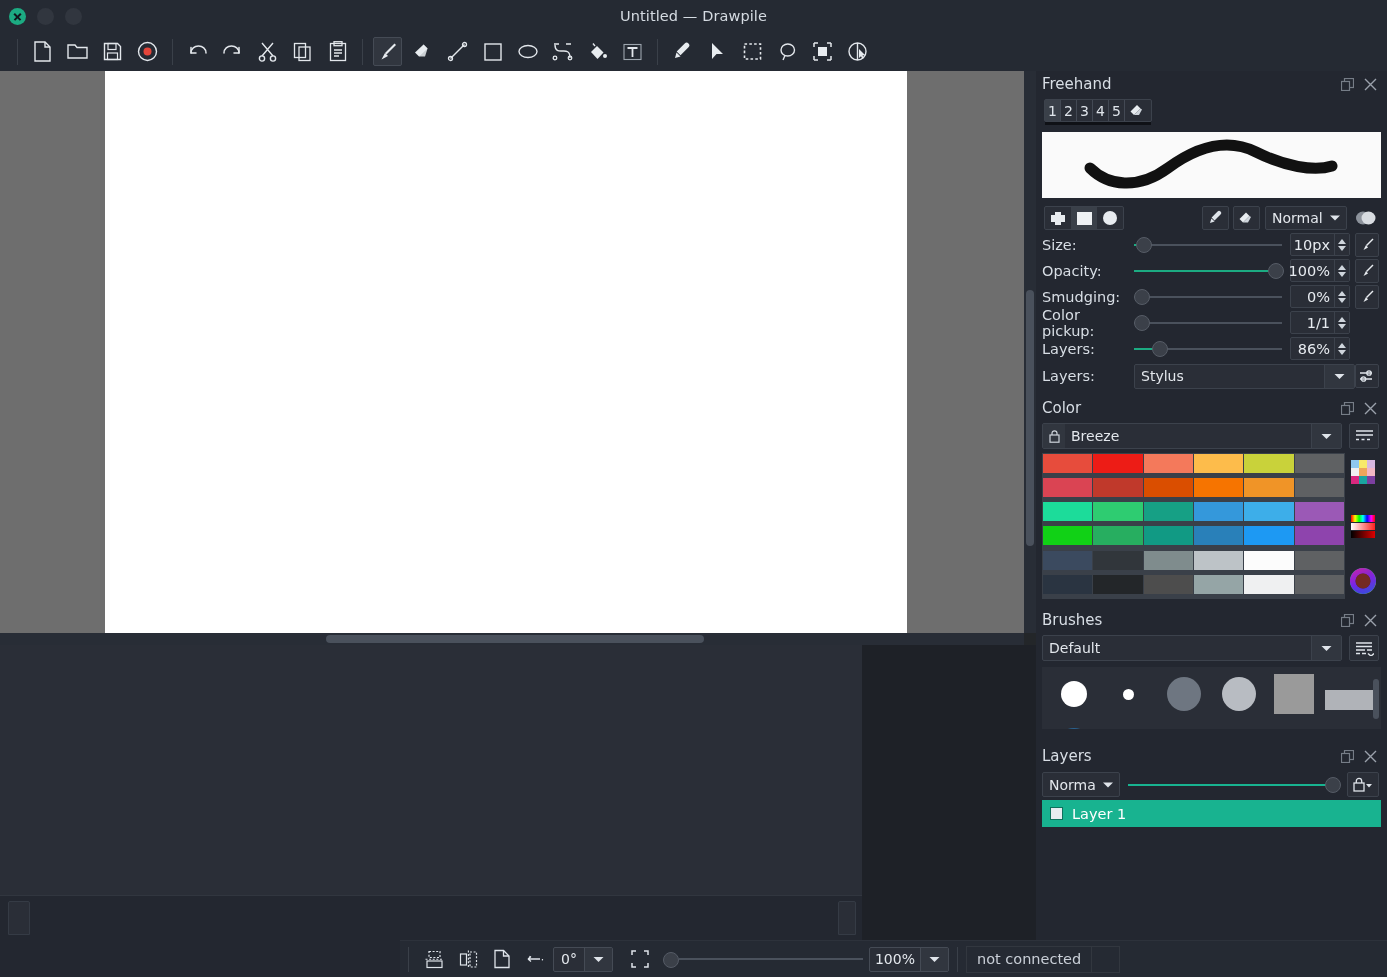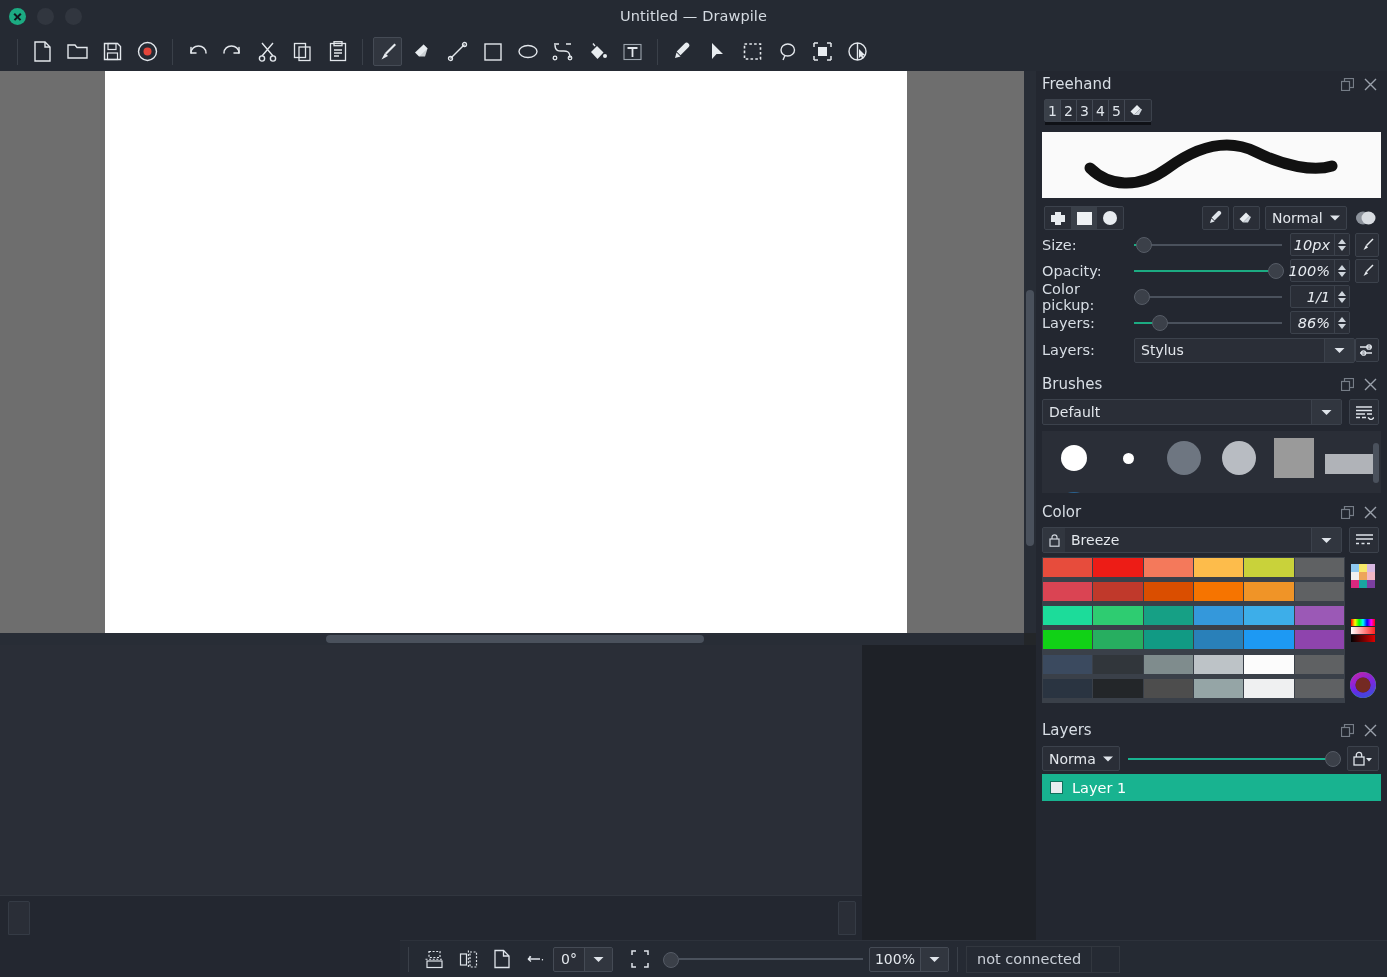--- a/index.html
+++ b/index.html
@@ -211,21 +211,21 @@
   .s-track {
     position: absolute; left: 0; right: 0; top: 9px; height: 2px; background: #4a515c;
   }
   .s-fill { position: absolute; left: 0; top: 9px; height: 2px; background: #1cab82; }
   .s-knob {
     position: absolute; top: 2px; width: 16px; height: 16px; border-radius: 50%;
     background: #3b4049; border: 1px solid #565c66;
   }
   .spin {
     display: flex; align-items: stretch; height: 23px;
-    border: 1px solid #3c424c; border-radius: 2px; background: #2a2e37; font-style: italic;
+    border: 1px solid #3c424c; border-radius: 2px; background: #2a2e37;
   }
   .spin .sval {
     width: 43px; padding-right: 4px; font-size: 14.5px; color: #e7ebf0;
     display: flex; align-items: center; justify-content: flex-end;
   }
   .spin .sarrows {
     width: 15px; display: flex; flex-direction: column; justify-content: center;
     align-items: center; border-left: 1px solid #3c424c; background: #2a2e37;
   }
   .tri-up { width: 0; height: 0; border-left: 4px solid transparent; border-right: 4px solid transparent; border-bottom: 5px solid #cfd5dc; margin-bottom: 2px; }
@@ -632,20 +632,40 @@
             </span>
         </span>
         <span class="pbtn">
           <svg width="15" height="15" viewBox="0 0 15 15">
               <path d="M12.5 1.5L6 8l1 1 6.5-6.5z" fill="#e8ecf0"></path>
               <path d="M6 8l-2.5 5L8 10.5z" fill="#e8ecf0"></path>
             </svg>
         </span>
       </div>
 
+      <div class="row">
+        <span class="lbl">Smudging:</span>
+        <span class="slider">
+          <span class="s-track"></span>
+          <span class="s-knob" style="left:0px"></span>
+        </span>
+        <span class="spin">
+          <span class="sval">0%</span>
+          <span class="sarrows">
+              <span class="tri-up"></span>
+              <span class="tri-dn"></span>
+            </span>
+        </span>
+        <span class="pbtn">
+          <svg width="15" height="15" viewBox="0 0 15 15">
+              <path d="M12.5 1.5L6 8l1 1 6.5-6.5z" fill="#e8ecf0"></path>
+              <path d="M6 8l-2.5 5L8 10.5z" fill="#e8ecf0"></path>
+            </svg>
+        </span>
+      </div>
 
       <div class="row">
         <span class="lbl">Color pickup:</span>
         <span class="slider" style="margin-right:8px">
           <span class="s-track"></span>
           <span class="s-knob" style="left:0px"></span>
         </span>
         <span class="spin">
           <span class="sval">1/1</span>
           <span class="sarrows">
@@ -683,78 +703,20 @@
               </svg>
           </span>
         </span>
         <span class="pbtn" style="margin-left:0">
           <svg width="16" height="14" viewBox="0 0 16 14">
               <path d="M1 4h12M1 10h12" stroke="#dfe4ea" stroke-width="1.3"></path>
               <circle cx="10" cy="4" r="2.2" fill="none" stroke="#dfe4ea" stroke-width="1.3"></circle>
               <circle cx="4.5" cy="10" r="2.2" fill="none" stroke="#dfe4ea" stroke-width="1.3"></circle>
             </svg>
         </span>
-      </div>
-    </div>
-
-    <div style="margin-top:8px">
-      <div class="dock-title">
-        <span class="dt-label">Brushes</span>
-        <span class="dt-icons">
-          <span class="dt-btn">
-            <svg width="13" height="13" viewBox="0 0 13 13">
-                <rect x="3.5" y="0.5" width="9" height="9" fill="none" stroke="#767d87" stroke-width="1.2"></rect>
-                <rect x="0.5" y="3.5" width="8" height="9" fill="#232730" stroke="#767d87" stroke-width="1.2"></rect>
-              </svg>
-          </span>
-          <span class="dt-btn">
-            <svg width="13" height="13" viewBox="0 0 13 13">
-                <path d="M1 1l11 11M12 1L1 12" stroke="#9aa1ab" stroke-width="1.4"></path>
-              </svg>
-          </span>
-        </span>
-      </div>
-      <div style="display:flex;align-items:center;margin:2px 8px 0 6px;">
-        <span class="combo big" style="flex:1;height:26px">
-          <span class="ctext">Default</span>
-          <span class="carrow">
-            <svg width="11" height="7" viewBox="0 0 11 7">
-                <path d="M0.5 1l5 5 5-5z" fill="#dfe4ea"></path>
-              </svg>
-          </span>
-        </span>
-        <span class="icon-btn" style="width:30px;height:26px;margin-left:7px">
-          <svg width="19" height="15" viewBox="0 0 19 15">
-              <path d="M1 2h16M1 5.5h16M1 9h9M12 9h5M1 12.5h4M7 12.5h4M13 12.5l3 2.5 3-2.5" stroke="#dfe4ea" stroke-width="1.5" fill="none"></path>
-            </svg>
-        </span>
-      </div>
-      <div class="brush-grid">
-        <div class="bcell">
-            <span style="width:26px;height:26px;border-radius:50%;background:#ffffff;display:block"></span>
-          </div>
-        <div class="bcell">
-            <span style="width:11px;height:11px;border-radius:50%;background:#ffffff;display:block"></span>
-          </div>
-        <div class="bcell">
-            <span style="width:34px;height:34px;border-radius:50%;background:#6e7681;display:block"></span>
-          </div>
-        <div class="bcell">
-            <span style="width:34px;height:34px;border-radius:50%;background:#b8bcc2;display:block"></span>
-          </div>
-        <div class="bcell">
-            <span style="width:40px;height:40px;background:#9a9a9a;display:block"></span>
-          </div>
-        <div class="bcell">
-            <span style="width:48px;height:20px;background:#b0b3b8;display:block;margin-top:12px"></span>
-          </div>
-        <div class="bcell">
-            <span style="width:40px;height:40px;border-radius:50%;background:#2a628f;display:block;margin-top:16px"></span>
-          </div>
-        <div class="bg-scroll"></div>
       </div>
     </div>
 
     <div style="margin-top:6px">
       <div class="dock-title">
         <span class="dt-label">Color</span>
         <span class="dt-icons">
           <span class="dt-btn">
             <svg width="13" height="13" viewBox="0 0 13 13">
                 <rect x="3.5" y="0.5" width="9" height="9" fill="none" stroke="#767d87" stroke-width="1.2"></rect>
@@ -886,20 +848,78 @@
               <circle cx="14" cy="14" r="13" fill="url(#w1)"></circle>
               <path d="M14 1a13 13 0 010 26A13 13 0 0114 1" fill="url(#w2)" opacity=".85" transform="rotate(200 14 14)"></path>
               <circle cx="14" cy="14" r="7.5" fill="#1a1a1a"></circle>
               <circle cx="14" cy="14" r="7.5" fill="#c0392b" opacity=".55"></circle>
             </svg>
           </div>
         </div>
       </div>
     </div>
 
+    <div style="margin-top:8px">
+      <div class="dock-title">
+        <span class="dt-label">Brushes</span>
+        <span class="dt-icons">
+          <span class="dt-btn">
+            <svg width="13" height="13" viewBox="0 0 13 13">
+                <rect x="3.5" y="0.5" width="9" height="9" fill="none" stroke="#767d87" stroke-width="1.2"></rect>
+                <rect x="0.5" y="3.5" width="8" height="9" fill="#232730" stroke="#767d87" stroke-width="1.2"></rect>
+              </svg>
+          </span>
+          <span class="dt-btn">
+            <svg width="13" height="13" viewBox="0 0 13 13">
+                <path d="M1 1l11 11M12 1L1 12" stroke="#9aa1ab" stroke-width="1.4"></path>
+              </svg>
+          </span>
+        </span>
+      </div>
+      <div style="display:flex;align-items:center;margin:2px 8px 0 6px;">
+        <span class="combo big" style="flex:1;height:26px">
+          <span class="ctext">Default</span>
+          <span class="carrow">
+            <svg width="11" height="7" viewBox="0 0 11 7">
+                <path d="M0.5 1l5 5 5-5z" fill="#dfe4ea"></path>
+              </svg>
+          </span>
+        </span>
+        <span class="icon-btn" style="width:30px;height:26px;margin-left:7px">
+          <svg width="19" height="15" viewBox="0 0 19 15">
+              <path d="M1 2h16M1 5.5h16M1 9h9M12 9h5M1 12.5h4M7 12.5h4M13 12.5l3 2.5 3-2.5" stroke="#dfe4ea" stroke-width="1.5" fill="none"></path>
+            </svg>
+        </span>
+      </div>
+      <div class="brush-grid">
+        <div class="bcell">
+            <span style="width:26px;height:26px;border-radius:50%;background:#ffffff;display:block"></span>
+          </div>
+        <div class="bcell">
+            <span style="width:11px;height:11px;border-radius:50%;background:#ffffff;display:block"></span>
+          </div>
+        <div class="bcell">
+            <span style="width:34px;height:34px;border-radius:50%;background:#6e7681;display:block"></span>
+          </div>
+        <div class="bcell">
+            <span style="width:34px;height:34px;border-radius:50%;background:#b8bcc2;display:block"></span>
+          </div>
+        <div class="bcell">
+            <span style="width:40px;height:40px;background:#9a9a9a;display:block"></span>
+          </div>
+        <div class="bcell">
+            <span style="width:48px;height:20px;background:#b0b3b8;display:block;margin-top:12px"></span>
+          </div>
+        <div class="bcell">
+            <span style="width:40px;height:40px;border-radius:50%;background:#2a628f;display:block;margin-top:16px"></span>
+          </div>
+        <div class="bg-scroll"></div>
+      </div>
+    </div>
+
     <div style="margin-top:14px">
       <div class="dock-title">
         <span class="dt-label">Layers</span>
         <span class="dt-icons">
           <span class="dt-btn">
             <svg width="13" height="13" viewBox="0 0 13 13">
                 <rect x="3.5" y="0.5" width="9" height="9" fill="none" stroke="#767d87" stroke-width="1.2"></rect>
                 <rect x="0.5" y="3.5" width="8" height="9" fill="#232730" stroke="#767d87" stroke-width="1.2"></rect>
               </svg>
           </span>

